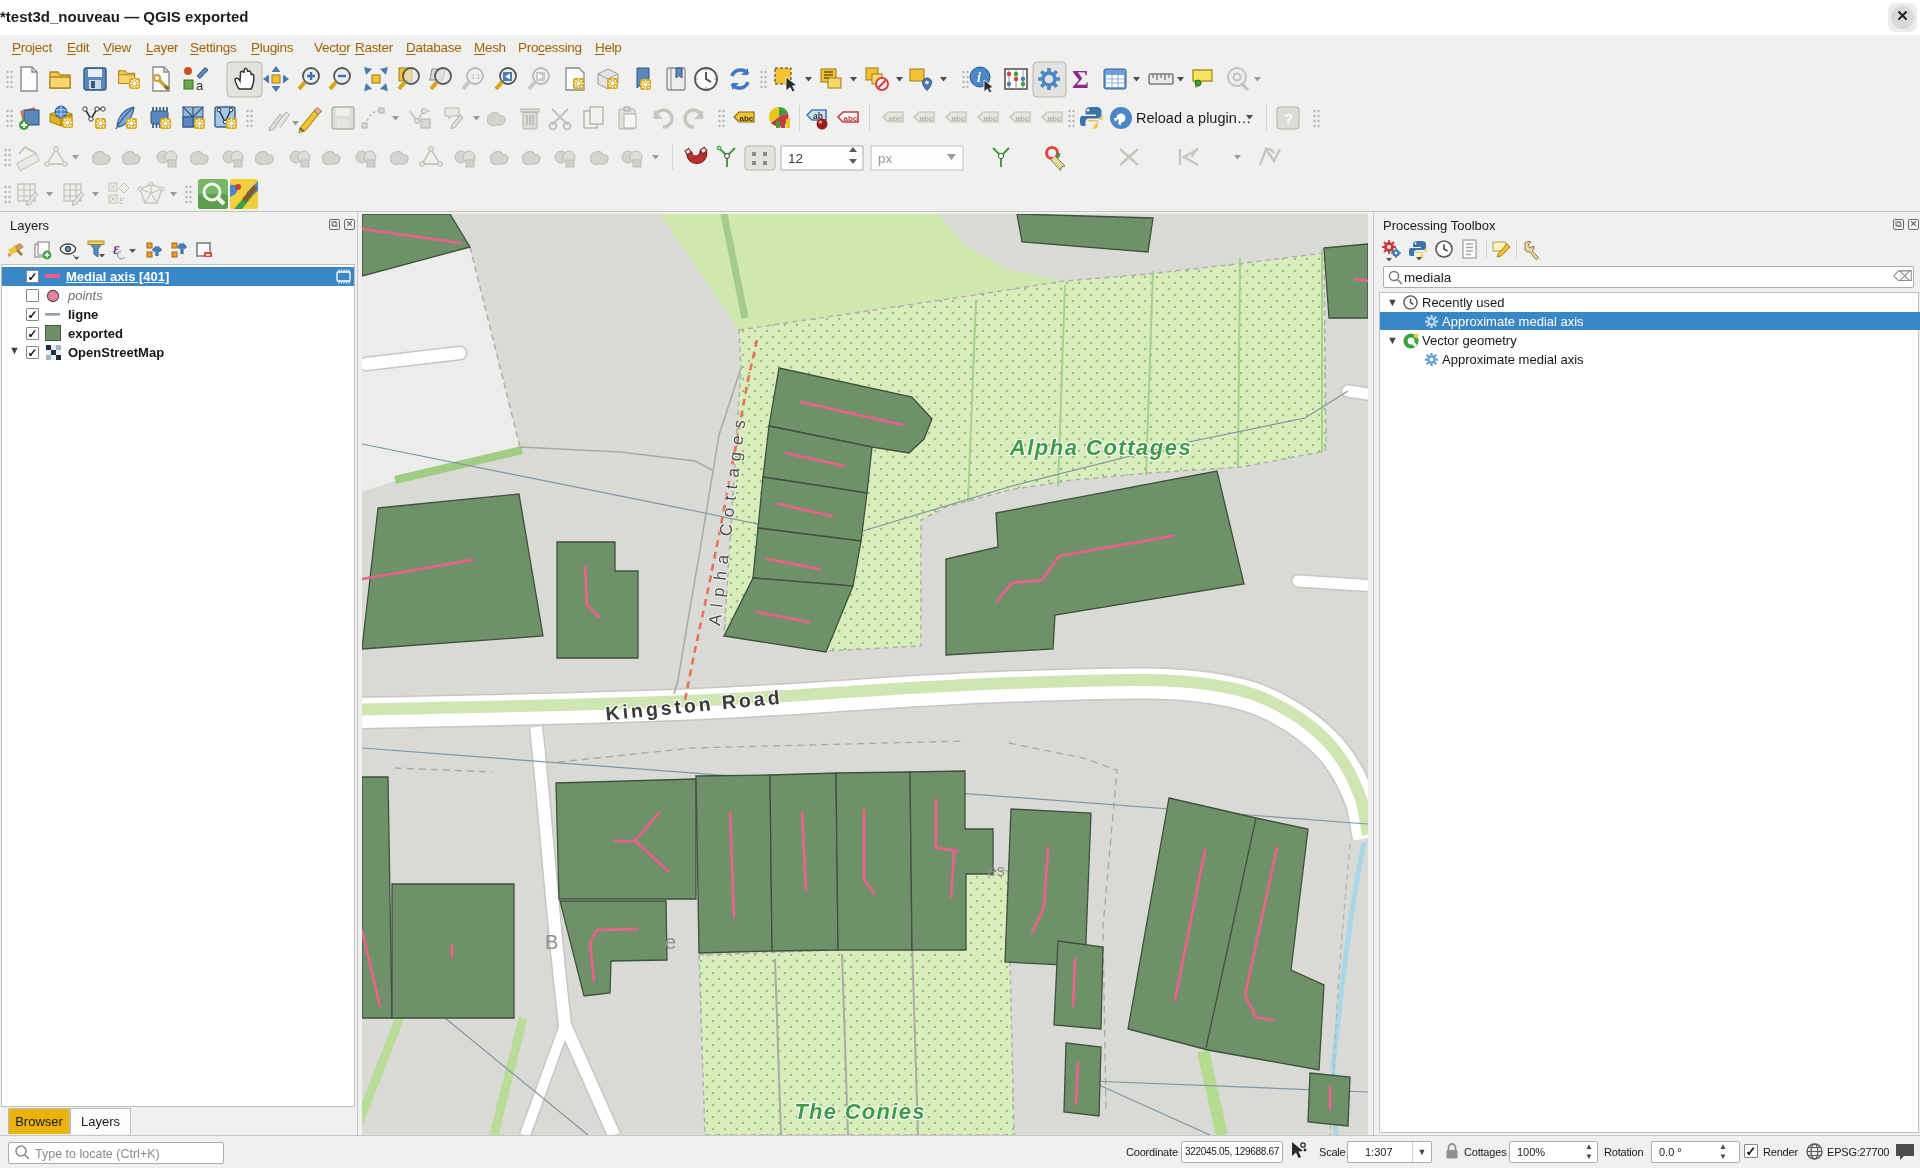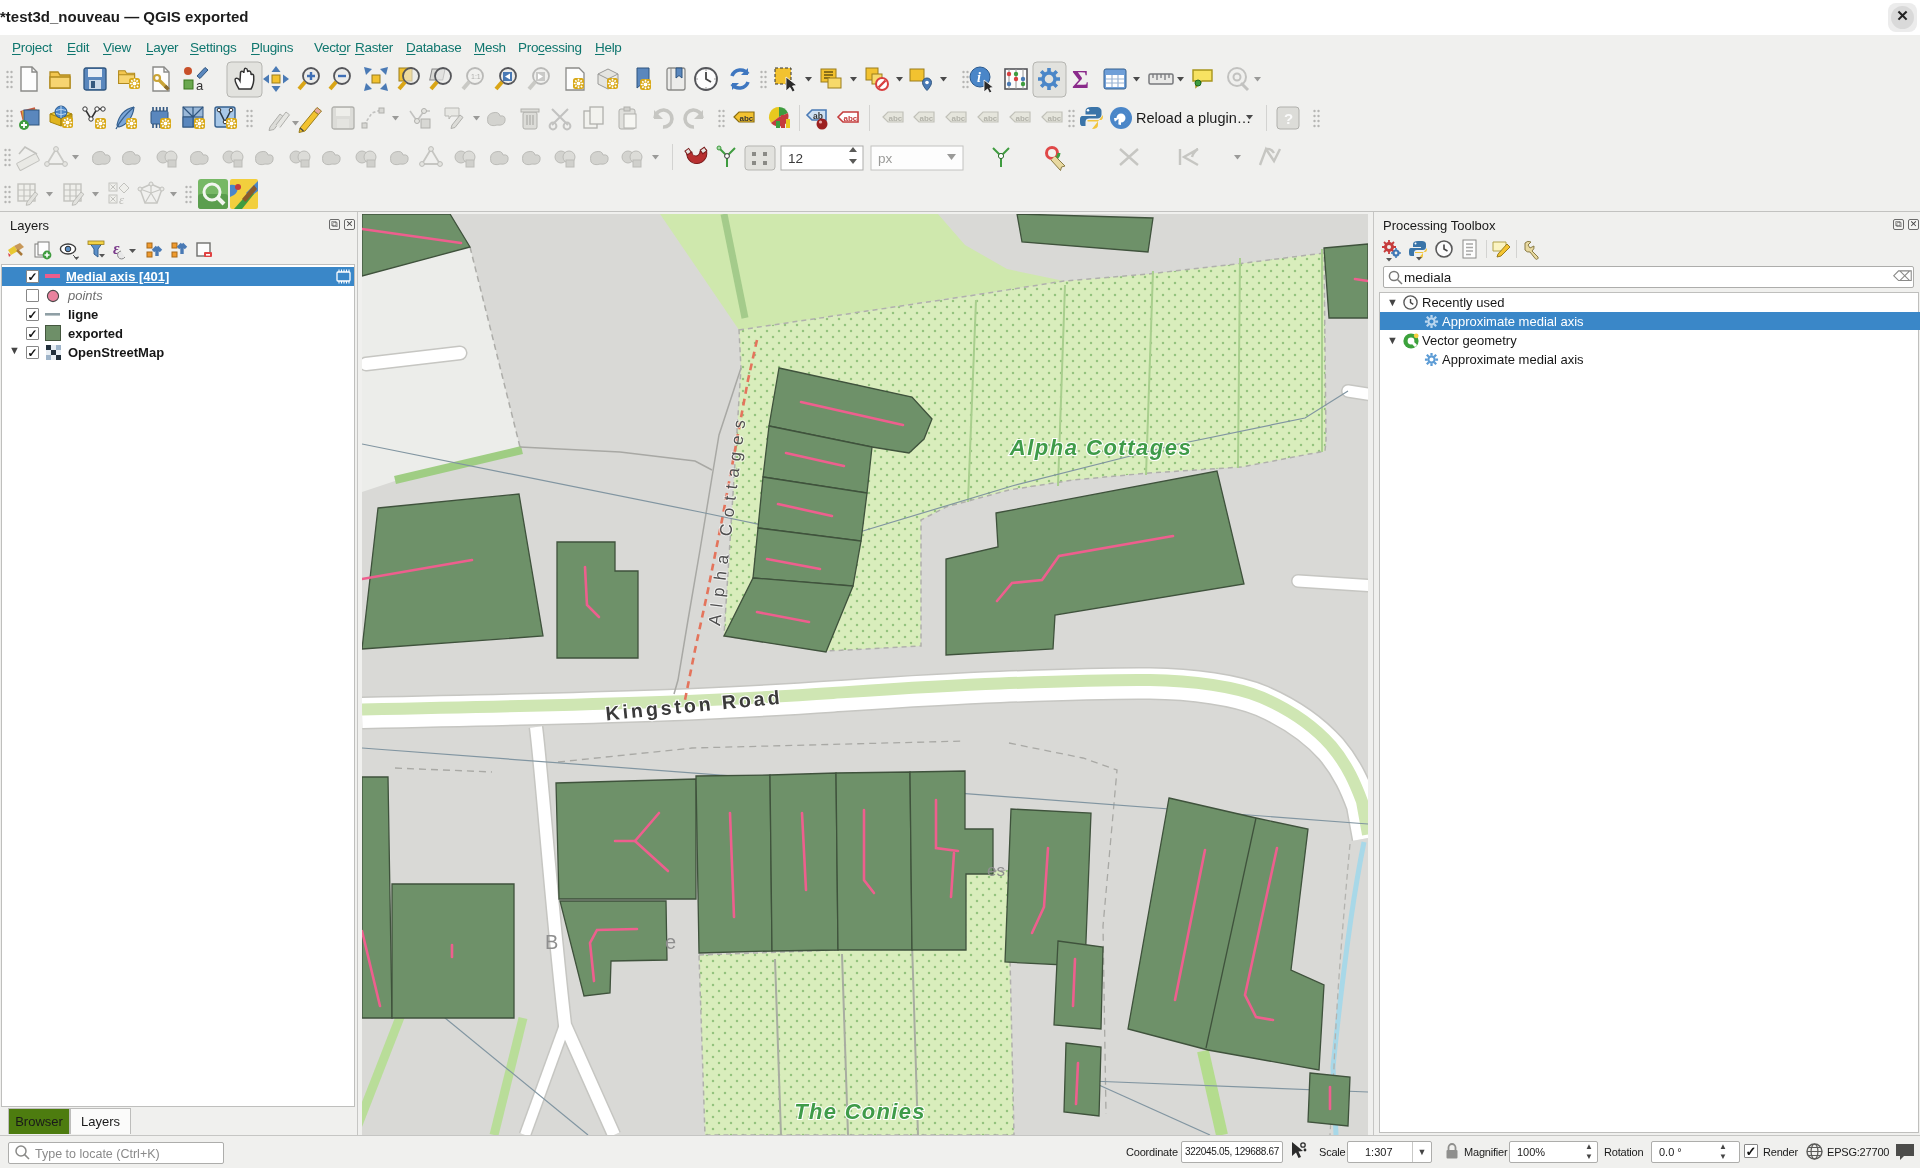--- a/index.html
+++ b/index.html
@@ -5,33 +5,33 @@
   * { margin:0; padding:0; box-sizing:border-box; }
   html,body { width:1920px; height:1168px; overflow:hidden; font-family:"Liberation Sans", sans-serif; }
   body { position:relative; background:#f0f0ee; }
   .abs { position:absolute; }
   #titlebar { left:0; top:0; width:1920px; height:35px; background:#ffffff; }
   #title-text { width:100%; text-align:left; top:8px; font-size:15px; font-weight:700; color:#1c1c1c; }
   #closebtn { left:1888px; top:3px; width:29px; height:29px; background:#ececec; border-radius:8px; }
   #closebtn .circ { left:3px; top:3px; width:23px; height:23px; background:#d9d9d9; border-radius:50%; }
   #closebtn .x { left:0; top:4px; width:29px; text-align:center; font-size:15px; font-weight:bold; color:#222; }
   #menubar { left:0; top:35px; width:1920px; height:26px; background:#f0f0ee; }
-  .mi { top:5px; font-size:13.5px; letter-spacing:-0.3px; color:#0f766e; }
+  .mi { top:5px; font-size:13.5px; letter-spacing:-0.3px; color:#a16207; }
   .mi u { text-decoration:underline; text-underline-offset:2px; }
   #toolbars { left:0; top:61px; width:1920px; height:151px; background:#f0f0ee; border-bottom:1px solid #c2c2c0; }
   #panelzone { left:0; top:212px; width:1920px; height:923px; background:#f0f0ee; }
   
   #lp-title { left:10px; top:218px; font-size:13px; color:#1a1a1a; }
   .pbtn { width:11px; height:11px; border:1px solid #6a6a6a; border-radius:2px; font-size:9px; line-height:9px; text-align:center; color:#444; background:#f4f4f2; }
   #lp-tree { left:1px; top:264px; width:354px; height:843px; background:#ffffff; border:1px solid #bfbfbd; }
   .lrow { position:absolute; left:0; width:352px; height:19px; font-size:13px; font-weight:600; color:#161616; }
   .cb { position:absolute; left:24px; top:3px; width:13px; height:13px; background:#fff; border:1px solid #878787; border-radius:1px; font-size:12px; line-height:13px; font-weight:bold; color:#111; text-align:center; }
   
   .tab { top:1108px; height:26px; font-size:13px; color:#1a1a1a; text-align:center; padding-top:5px; }
-  #tab-browser { left:8px; width:62px; background:#4d7c0f; border:1px solid #bdbdbb; border-bottom:none; }
+  #tab-browser { left:8px; width:62px; background:#eab308; border:1px solid #bdbdbb; border-bottom:none; }
   #tab-layers { left:70px; width:61px; background:#fbfbfa; border:1px solid #bdbdbb; border-bottom:none; }
   
   #rp-title { left:1383px; top:218px; font-size:13px; color:#1a1a1a; }
   #rp-search { left:1383px; top:266px; width:531px; height:22px; background:#fff; border:1px solid #adadab; border-radius:2px; }
   #rp-tree { left:1379px; top:292px; width:540px; height:841px; background:#ffffff; border:1px solid #bfbfbd; }
   .rrow { position:absolute; font-size:13px; color:#161616; }
   
   #statusbar { left:0; top:1135px; width:1920px; height:33px; background:#f0f0ee; border-top:1px solid #c6c6c4; }
   #locate { left:8px; top:6px; width:216px; height:22px; background:#fff; border:1px solid #adadab; border-radius:2px; font-size:12.5px; color:#8a8a8a; padding:4px 0 0 26px; }
   .sb-lab { top:1146px; font-size:11px; letter-spacing:-0.2px; color:#1a1a1a; }
@@ -1011,21 +1011,21 @@
     <circle cx="15" cy="5" r="2.2" fill="none" stroke="#2b2b2b" stroke-width="1.3"></circle>
     <circle cx="17" cy="10" r="1.4" fill="#2b2b2b"></circle>
   </svg>
 <div class="abs sb-lab" style="left:1319px">Scale</div>
 <div class="abs sb-box" style="left:1347px;width:85px;padding-left:17px">1:307</div>
 <div class="abs" style="left:1412px;top:1142px;width:19px;height:20px;border-left:1px solid #c8c8c6;color:#444;font-size:9px;text-align:center;padding-top:5px">▼</div>
 <svg class="abs" style="left:1444px;top:1142px" width="16" height="19" viewBox="0 0 16 19">
     <rect x="2.5" y="8" width="11" height="8.5" rx="1" fill="#8f8f8d"></rect>
     <path d="M4.5 8 V5.5 a3.5 3.5 0 0 1 7 0 V8" fill="none" stroke="#8f8f8d" stroke-width="1.8"></path>
   </svg>
-<div class="abs sb-lab" style="left:1464px">Magnifier</div>
+<div class="abs sb-lab" style="left:1464px">Cottages</div>
 <div class="abs sb-box" style="left:1509px;width:89px;padding-left:7px">100%</div>
 <div class="abs" style="left:1581px;top:1142px;width:16px;color:#444;font-size:8px;text-align:center;line-height:10px">▲<br>▼</div>
 <div class="abs sb-lab" style="left:1604px">Rotation</div>
 <div class="abs sb-box" style="left:1651px;width:89px;padding-left:7px">0.0 °</div>
 <div class="abs" style="left:1715px;top:1142px;width:16px;color:#444;font-size:8px;text-align:center;line-height:10px">▲<br>▼</div>
 <div class="abs" style="left:1744px;top:1144px;width:14px;height:14px;background:#fff;border:1px solid #878787;border-radius:1px;font-size:13px;line-height:14px;font-weight:bold;color:#111;text-align:center">✓</div>
 <div class="abs sb-lab" style="left:1763px">Render</div>
 <svg class="abs" style="left:1806px;top:1143px" width="17" height="17" viewBox="0 0 17 17">
     <circle cx="8.5" cy="8.5" r="7.5" fill="none" stroke="#5a5a58" stroke-width="1.4"></circle>
     <ellipse cx="8.5" cy="8.5" rx="3.4" ry="7.5" fill="none" stroke="#5a5a58" stroke-width="1.2"></ellipse>

